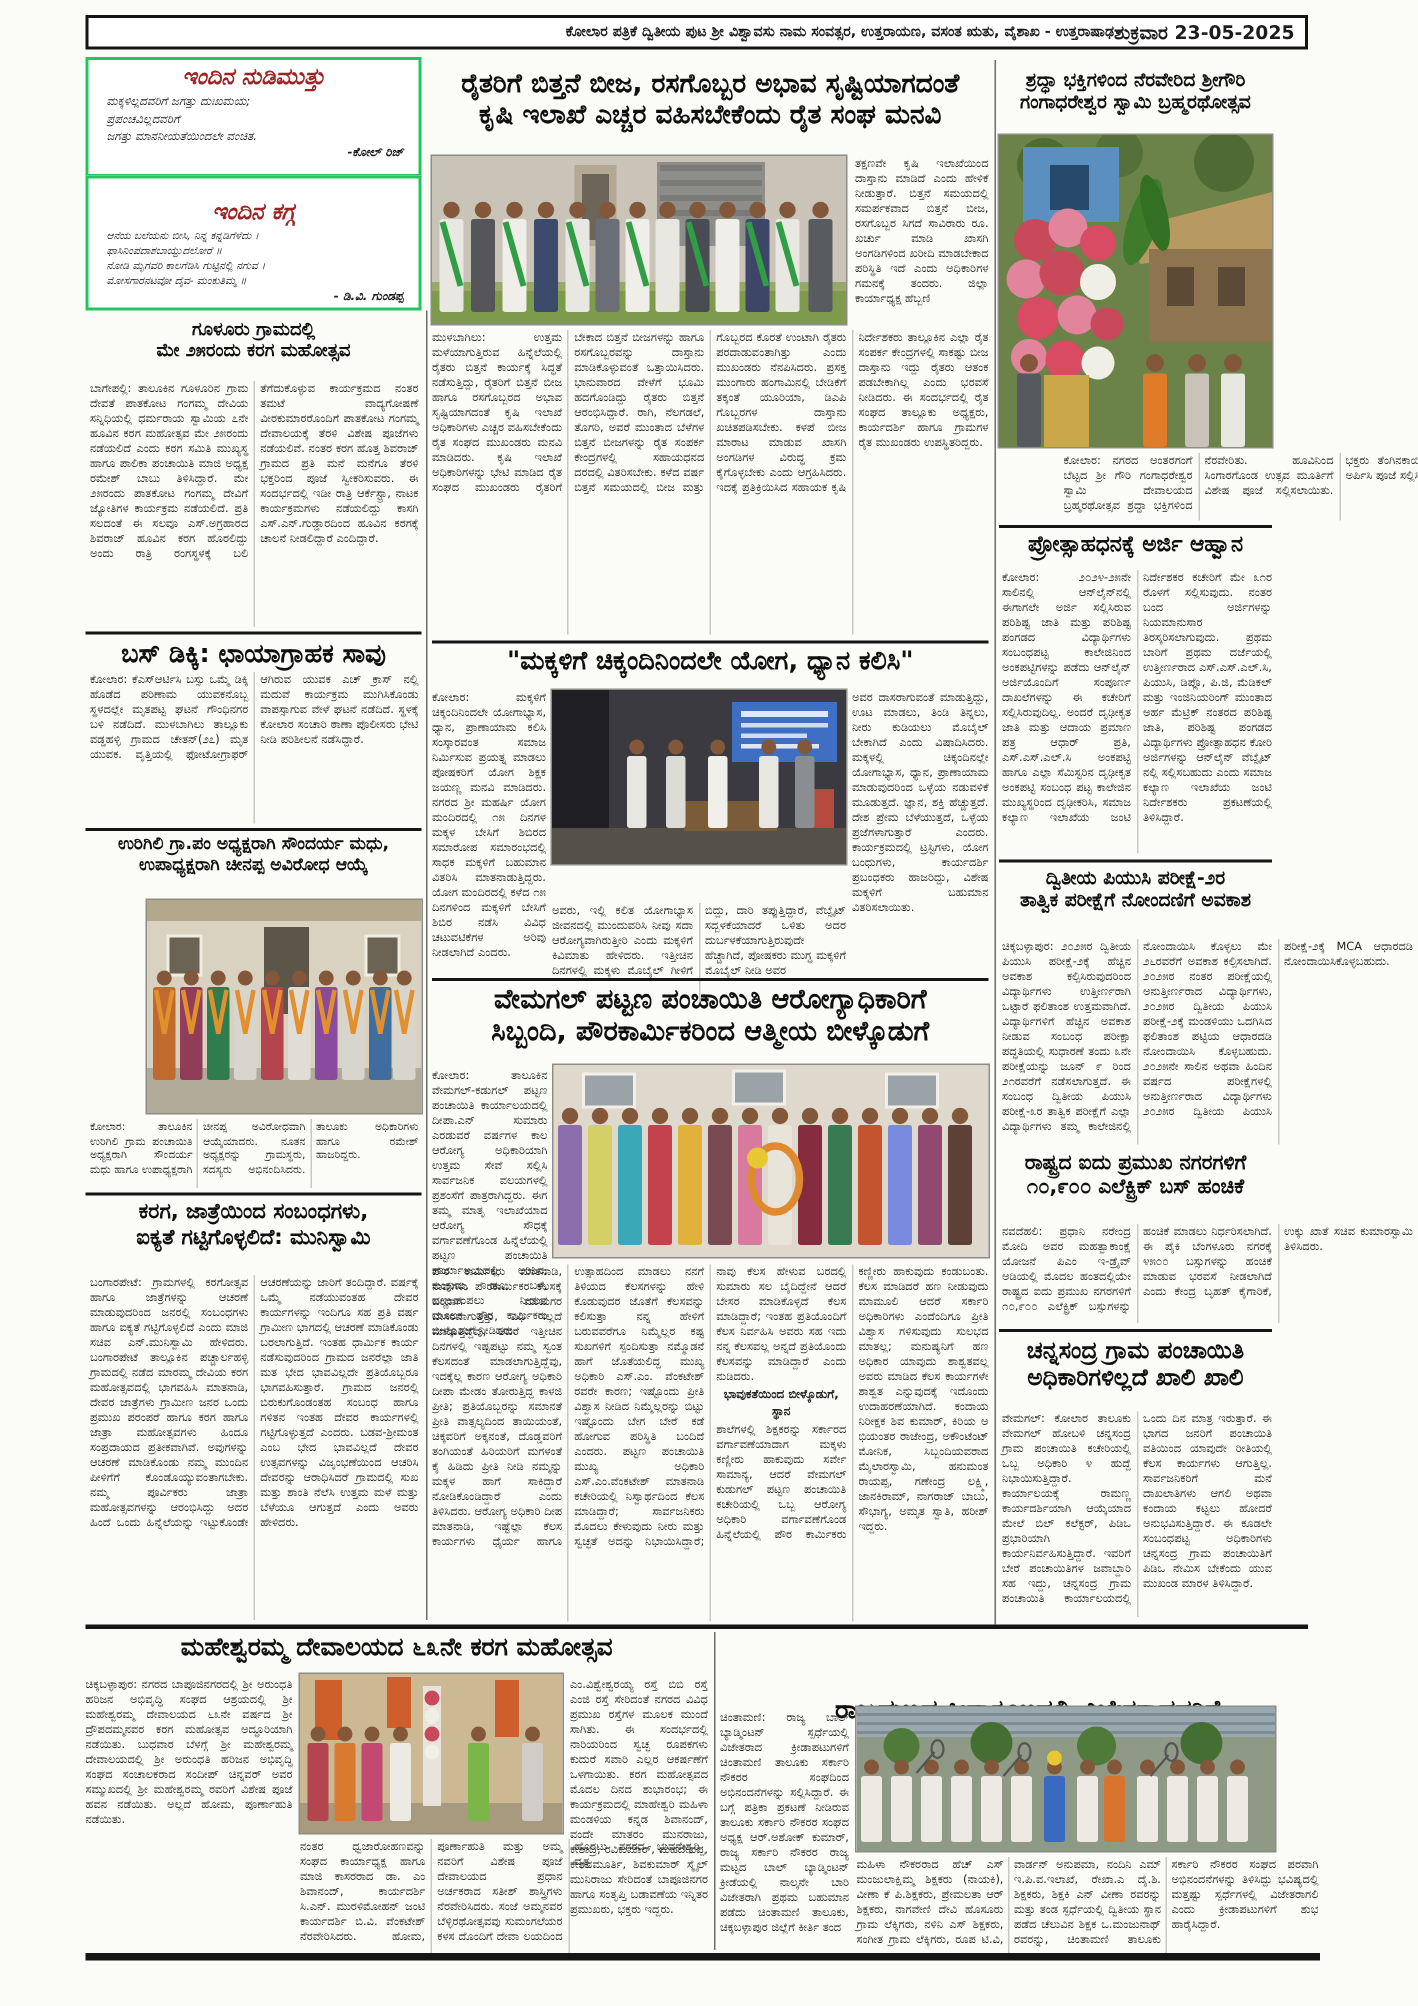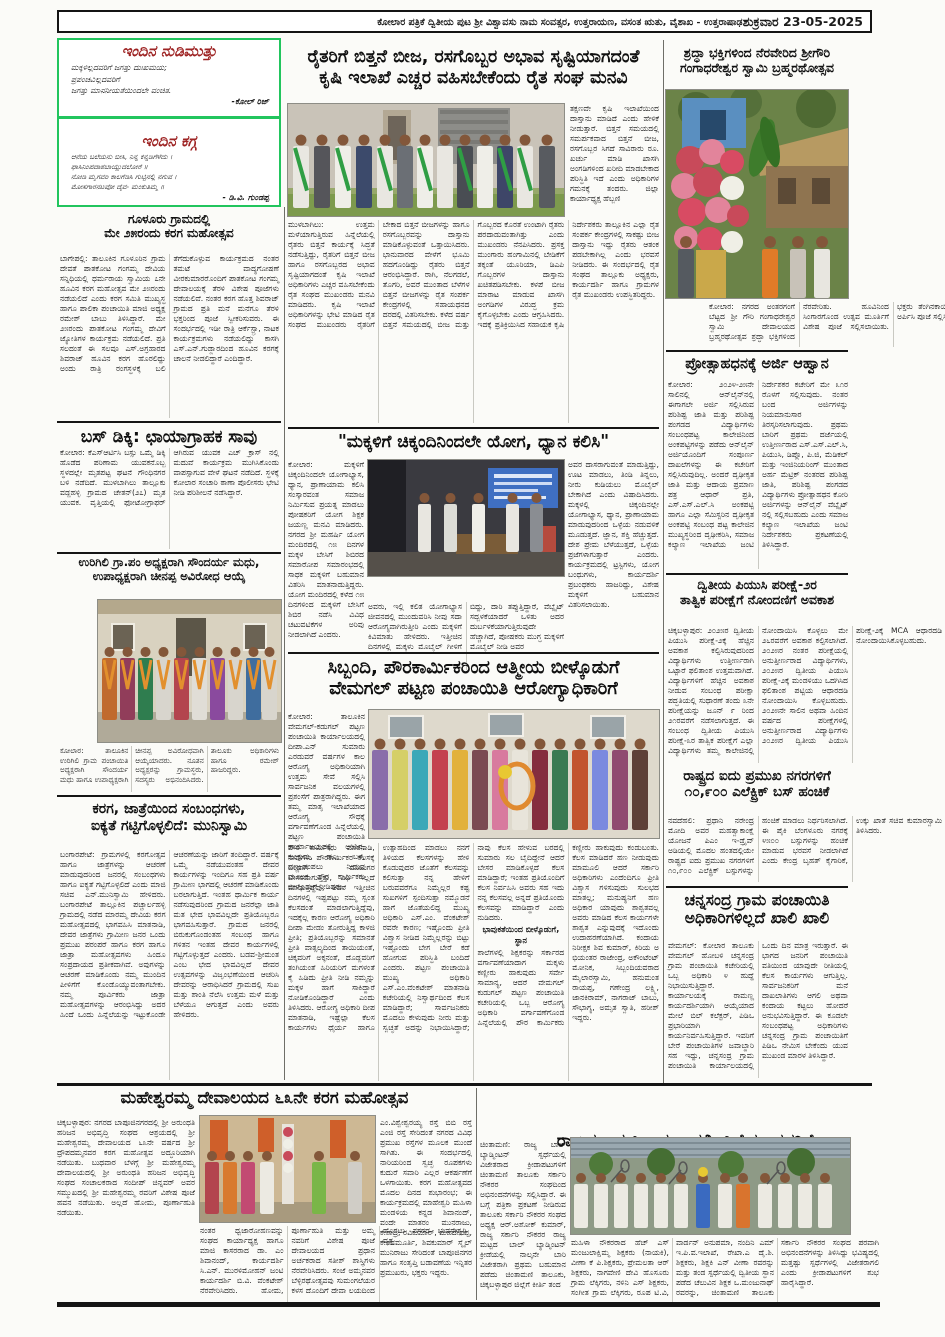--- a/index.html
+++ b/index.html
@@ -211,22 +211,22 @@
       </g>
   </svg>
 </div>
 <div class="abs body-text cols-2" style="left:368px;top:580px;width:196px;height:68px;margin-top:22px;">
   <span>ಅವರು, ಇಲ್ಲಿ ಕಲಿತ ಯೋಗಾಭ್ಯಾಸ ಜೀವನದಲ್ಲಿ ಮುಂದುವರಿಸಿ ನೀವು ಸದಾ ಆರೋಗ್ಯವಾಗಿರುತ್ತೀರಿ ಎಂದು ಮಕ್ಕಳಿಗೆ ಕಿವಿಮಾತು ಹೇಳಿದರು. ಇತ್ತೀಚಿನ ದಿನಗಳಲ್ಲಿ ಮಕ್ಕಳು</span> <span>ಮೊಬೈಲ್ ಗೀಳಿಗೆ ಬಿದ್ದು, ದಾರಿ ತಪ್ಪುತ್ತಿದ್ದಾರೆ, ವೆಬ್ಸೈಟ್ ಸದ್ಬಳಕೆಯಾದರೆ ಒಳಿತು ಅದರ ದುರ್ಬಳಕೆಯಾಗುತ್ತಿರುವುದೇ ಹೆಚ್ಚಾಗಿದೆ, ಪೋಷಕರು ಮುಗ್ಧ ಮಕ್ಕಳಿಗೆ ಮೊಬೈಲ್ ನೀಡಿ ಅವರ</span>
 </div>
 <div class="abs body-text" style="left:568px;top:460px;width:91px;height:190px;">ಅವರ ದಾಸರಾಗುವಂತೆ ಮಾಡುತ್ತಿದ್ದು, ಊಟ ಮಾಡಲು, ತಿಂಡಿ ತಿನ್ನಲು, ನೀರು ಕುಡಿಯಲು ಮೊಬೈಲ್ ಬೇಕಾಗಿದೆ ಎಂದು ವಿಷಾದಿಸಿದರು. ಮಕ್ಕಳಲ್ಲಿ ಚಿಕ್ಕಂದಿನಲ್ಲೇ ಯೋಗಾಭ್ಯಾಸ, ಧ್ಯಾನ, ಪ್ರಾಣಾಯಾಮ ಮಾಡುವುದರಿಂದ ಒಳ್ಳೆಯ ನಡುವಳಿಕೆ ಮೂಡುತ್ತದೆ. ಜ್ಞಾನ, ಶಕ್ತಿ ಹೆಚ್ಚುತ್ತದೆ. ದೇಶ ಪ್ರೇಮ ಬೆಳೆಯುತ್ತದೆ, ಒಳ್ಳೆಯ ಪ್ರಜೆಗಳಾಗುತ್ತಾರೆ ಎಂದರು. ಕಾರ್ಯಕ್ರಮದಲ್ಲಿ ಟ್ರಸ್ಟಿಗಳು, ಯೋಗ ಬಂಧುಗಳು, ಕಾರ್ಯದರ್ಶಿ ಪ್ರಬಂಧಕರು ಹಾಜರಿದ್ದು, ವಿಶೇಷ ಮಕ್ಕಳಿಗೆ ಬಹುಮಾನ ವಿತರಿಸಲಾಯಿತು.</div>
 
 <div class="abs rule-h" style="left:288px;top:652px;width:371px;height:1.5px;"></div>
 <div class="abs hl" style="left:288px;top:656px;width:371px;font-size:18px;">
+  <div>ವೇಮಗಲ್ ಪಟ್ಟಣ ಪಂಚಾಯಿತಿ ಆರೋಗ್ಯಾಧಿಕಾರಿಗೆ</div>
   <div>ಸಿಬ್ಬಂದಿ, ಪೌರಕಾರ್ಮಿಕರಿಂದ ಆತ್ಮೀಯ ಬೀಳ್ಕೊಡುಗೆ</div>
-  <div>ವೇಮಗಲ್ ಪಟ್ಟಣ ಪಂಚಾಯಿತಿ ಆರೋಗ್ಯಾಧಿಕಾರಿಗೆ</div>
 </div>
 <div class="abs body-text" style="left:288px;top:712px;width:77px;height:126px;">ಕೋಲಾರ: ತಾಲೂಕಿನ ವೇಮಗಲ್-ಕಡುಗಲ್ ಪಟ್ಟಣ ಪಂಚಾಯಿತಿ ಕಾರ್ಯಾಲಯದಲ್ಲಿ ದೀಪಾ.ಎನ್ ಸುಮಾರು ಎರಡುವರೆ ವರ್ಷಗಳ ಕಾಲ ಆರೋಗ್ಯ ಅಧಿಕಾರಿಯಾಗಿ ಉತ್ತಮ ಸೇವೆ ಸಲ್ಲಿಸಿ ಸಾರ್ವಜನಿಕ ವಲಯಗಳಲ್ಲಿ ಪ್ರಶಂಸೆಗೆ ಪಾತ್ರರಾಗಿದ್ದರು. ಈಗ ತಮ್ಮ ಮಾತೃ ಇಲಾಖೆಯಾದ ಆರೋಗ್ಯ ಸೌಧಕ್ಕೆ ವರ್ಗಾವಣೆಗೊಂಡ ಹಿನ್ನೆಲೆಯಲ್ಲಿ ಪಟ್ಟಣ ಪಂಚಾಯಿತಿ ಕಾರ್ಯಾಲಯದಲ್ಲಿ ಅರಿಶಿನ, ಕುಂಕುಮ, ಹೂ, ಬಳೆ, ಹಣ್ಣುಹಂಪಲು ನೀಡುವ ಮೂಲಕ ಪೌರ ಕಾರ್ಮಿಕರು ಬೀಳ್ಕೊಡುಗೆ ನೀಡಿದರು.</div>
 <div class="abs photo" style="left:369px;top:710px;width:290px;height:128px;">
   <svg viewBox="0 0 290 128" preserveAspectRatio="none">
     <rect x="0" y="0" width="290" height="128" fill="#ded9cc"></rect>
     <rect x="20" y="6" width="34" height="22" fill="#9aa4a8" stroke="#f2efe8" stroke-width="2"></rect>
     <rect x="120" y="4" width="34" height="22" fill="#9aa4a8" stroke="#f2efe8" stroke-width="2"></rect>
     <rect x="222" y="6" width="34" height="22" fill="#9aa4a8" stroke="#f2efe8" stroke-width="2"></rect>
     <g>
         <circle cx="11" cy="34" r="5.5" fill="#83573a"></circle>

